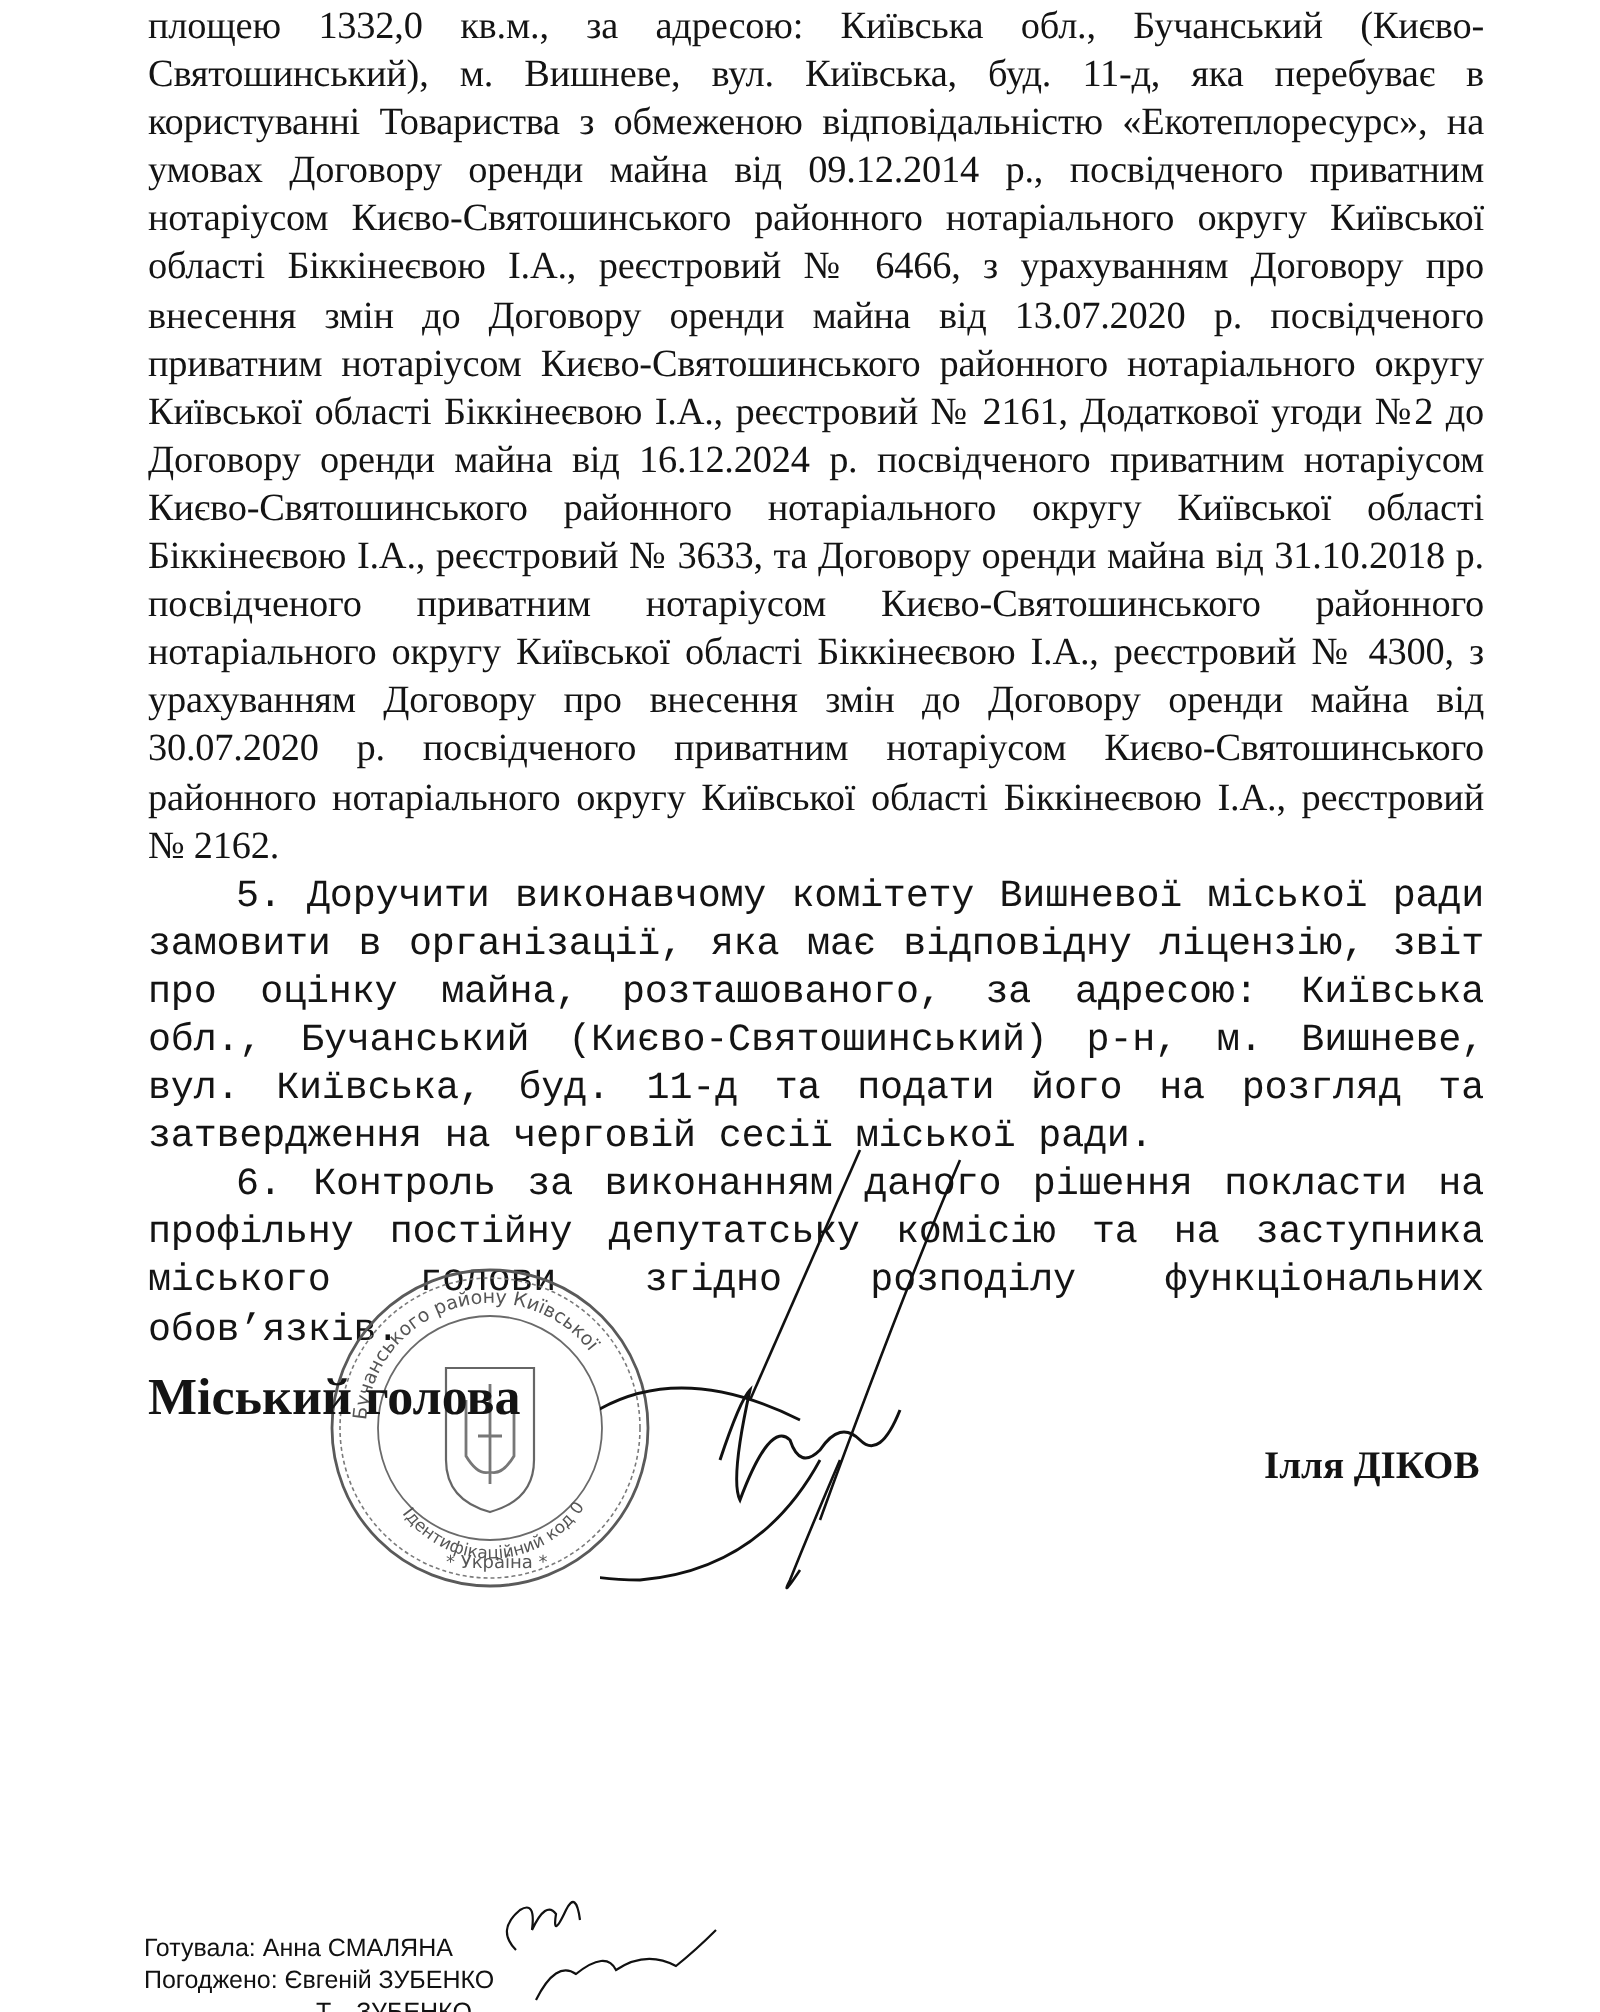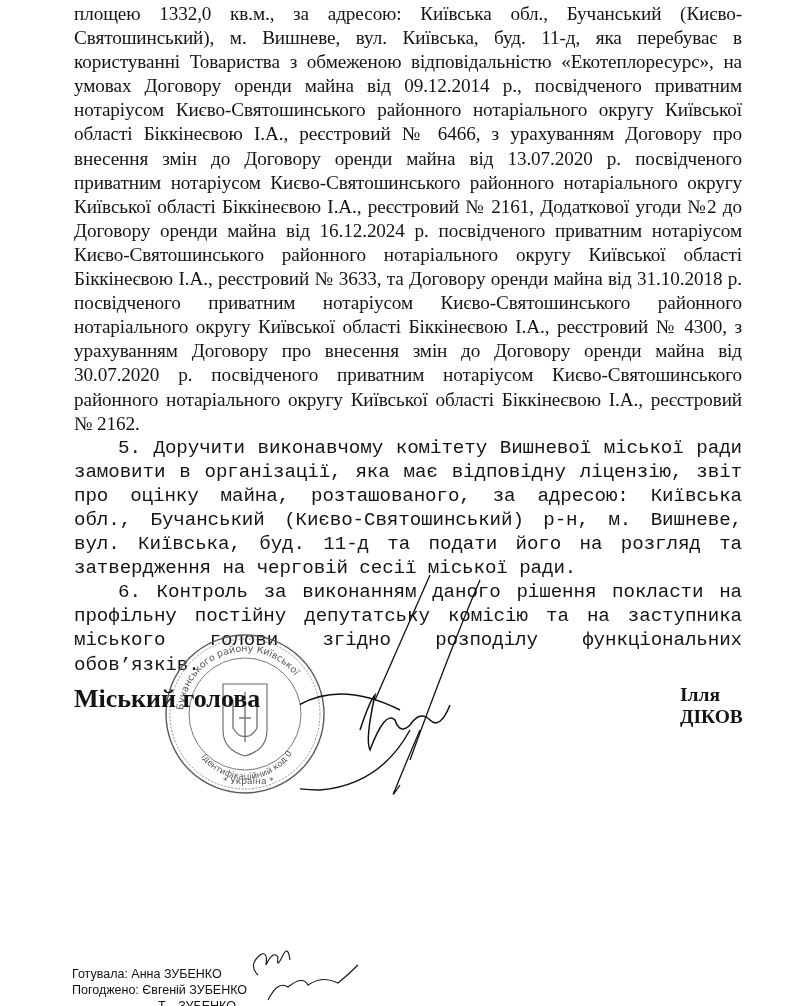--- a/index.html
+++ b/index.html
@@ -13,22 +13,22 @@
     font-size: 19.2px; line-height: 24.1px; text-align: justify;
     letter-spacing: -0.1px;
   }
   .body-text p { margin: 0; }
   .indent { text-indent: 44px; font-family: Liberation Mono, monospace; }
   .sign-left {
     position: absolute; left: 74px; top: 684px;
     font-weight: bold; font-size: 26px;
   }
   .sign-right {
-    position: absolute; left: 632px; top: 684px;
-    font-weight: bold; font-size: 19.5px; margin-left: 48px;
+    position: absolute; left: 632px; top: 723px;
+    font-weight: bold; font-size: 19.5px;
   }
   .stamp { position: absolute; left: 163px; top: 632px; width: 165px; height: 165px; }
   .signature { position: absolute; left: 300px; top: 560px; width: 200px; height: 250px; }
   .footer {
     position: absolute; left: 72px; top: 966px;
     font-family: "Liberation Sans", sans-serif; font-size: 12.5px; line-height: 16px; color:#111;
   }
   .footer .row { white-space: nowrap; }
   .footer .cut { margin-left: 86px; }
   .mini-sign { position: absolute; left: 248px; top: 945px; width: 120px; height: 60px; }
@@ -68,21 +68,21 @@
     <path d="M 180 20 Q 150 90 110 200" fill="none" stroke="#111" stroke-width="1.3"></path>
     <path d="M 100 150 Q 20 110 -30 170 Q -60 230 20 230 Q 80 225 110 170" fill="none" stroke="#111" stroke-width="1.4"></path>
     <path d="M 60 170 Q 70 140 75 135 Q 65 180 70 190 Q 85 150 95 160 Q 100 175 110 165 Q 120 150 130 160 Q 140 170 150 145" fill="none" stroke="#111" stroke-width="1.5"></path>
     <path d="M 120 170 Q 105 205 95 230 Q 90 240 100 225" fill="none" stroke="#111" stroke-width="1.3"></path>
   </svg>
 
   <div class="sign-left">Міський голова</div>
   <div class="sign-right">Ілля ДІКОВ</div>
 
   <div class="footer">
-    <div class="row">Готувала: Анна ЗУБЕНКО</div>
+    <div class="row">Готувала: Анна СМАЛЯНА</div>
     <div class="row">Погоджено: Євгеній ЗУБЕНКО</div>
     <div class="row cut">Т...  ЗУБЕНКО</div>
   </div>
 
   <svg class="mini-sign" viewBox="0 0 120 60">
     <path d="M 10 30 Q 0 20 12 10 Q 20 5 18 20 Q 25 5 30 12 Q 28 25 35 10 Q 40 0 42 15" fill="none" stroke="#111" stroke-width="1.1"></path>
     <path d="M 20 55 Q 30 35 40 42 Q 55 30 60 40 Q 75 30 90 38 Q 100 30 110 20" fill="none" stroke="#111" stroke-width="1.1"></path>
   </svg>
 </div>
 

